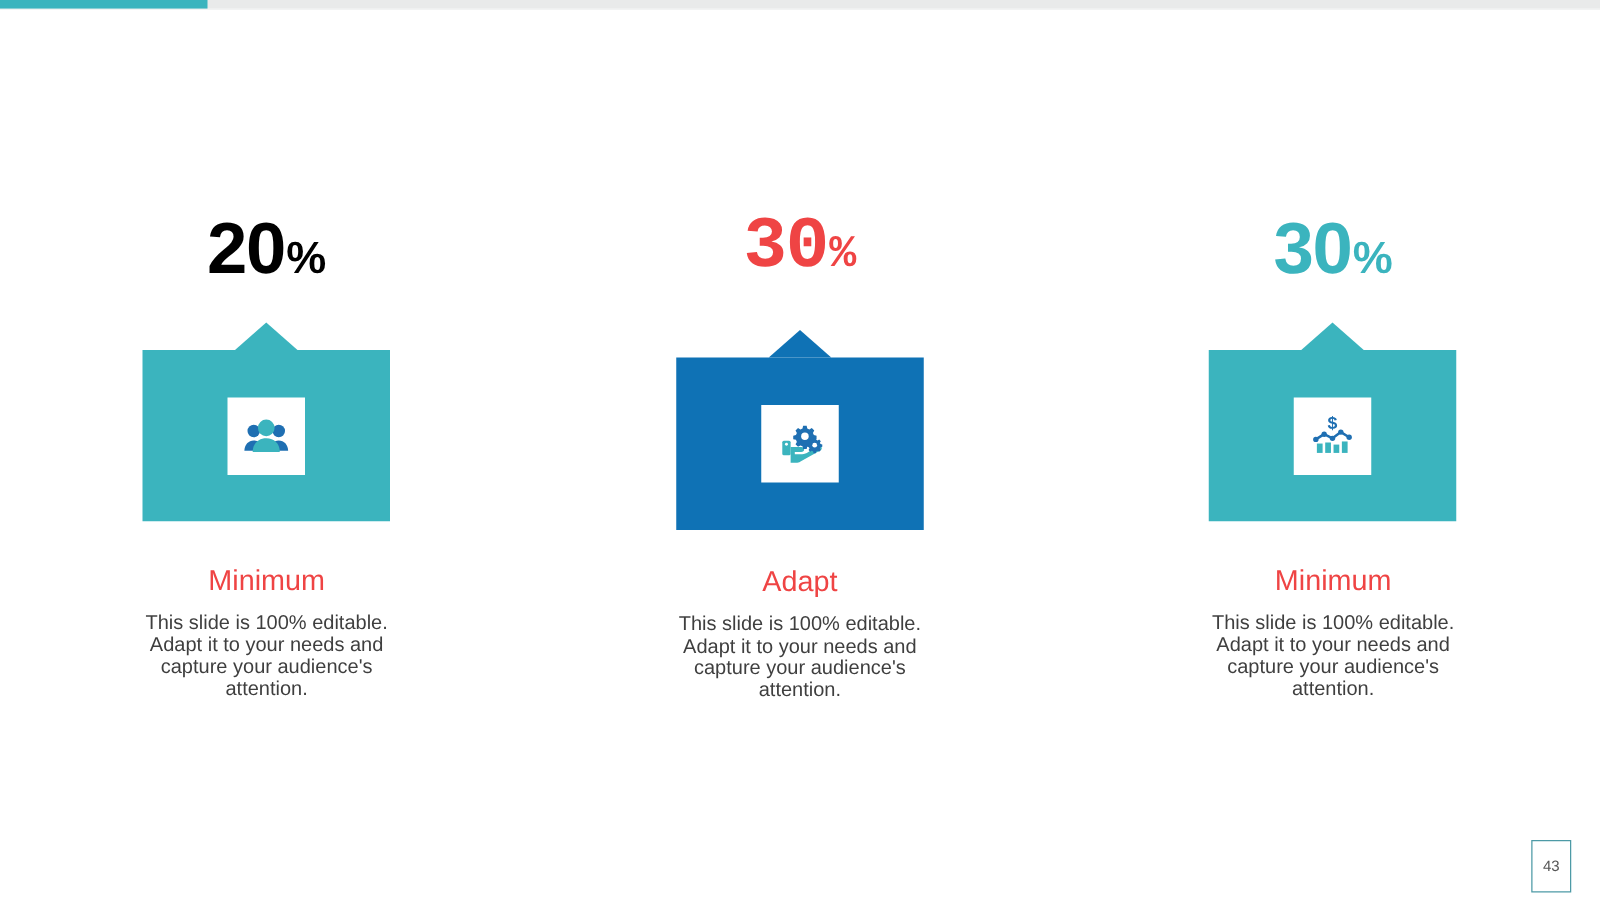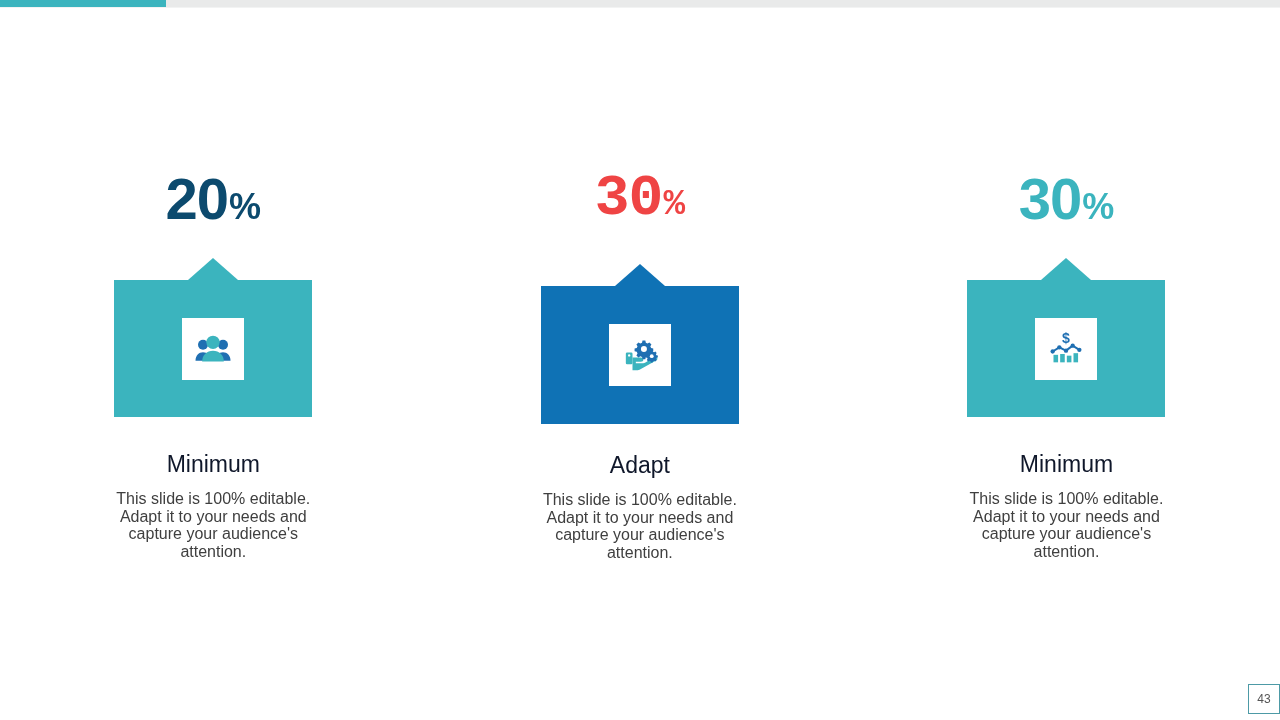--- a/index.html
+++ b/index.html
@@ -102,42 +102,42 @@
     display:flex;
     align-items:center;
     justify-content:center;
   }
   .icon-tile svg { display:block; }
 
   
   .card-title {
     font-size:23px;
     font-weight:400;
-    color:#0f172a;
+    color:#ef4444;
     line-height:28px;
     white-space:nowrap;
   }
   .card-desc {
     width:215px;
     font-size:16px;
     line-height:17.5px;
     color:#3f3f3f;
     text-align:center;
   }
 
   
   .gap-pct-card  { height:26px; }
   .gap-card-title{ height:33px; }
   .gap-title-desc{ height:12px; }
 
   
   .page-badge {
     position:absolute;
-    right:0; bottom:6px;
-    width:32px; height:30px;
+    right:23px; bottom:6px;
+    width:32px; height:42px;
     border:1px solid #4d9aa6;
     background:#ffffff;
     display:flex;
     align-items:center;
     justify-content:center;
     font-size:12px;
     color:#555555;
   }
 </style>
 </head>
@@ -147,21 +147,21 @@
 
   <div class="top-rail">
     <div class="top-rail-fill" id="rail-fill" style="width: 166.4px; background: rgb(59, 180, 190);"></div>
   </div>
   <div class="top-rail-hair"></div>
 
 
   <div class="columns">
 
     <div class="col">
-      <div class="pct" id="pct-0" style="color: #0c4a6e;">
+      <div class="pct" id="pct-0" style="color: #000000;">
         <span class="pct-num">20</span>
           <span class="pct-sign">%</span>
       </div>
       <div class="gap-pct-card"></div>
       <div class="callout-wrap" id="card-0" style="color: rgb(59, 180, 190);">
         <div class="callout-tip"></div>
         <div class="callout-body">
           <div class="icon-tile">
 
             <svg width="40" height="40" viewBox="0 0 48 48">

